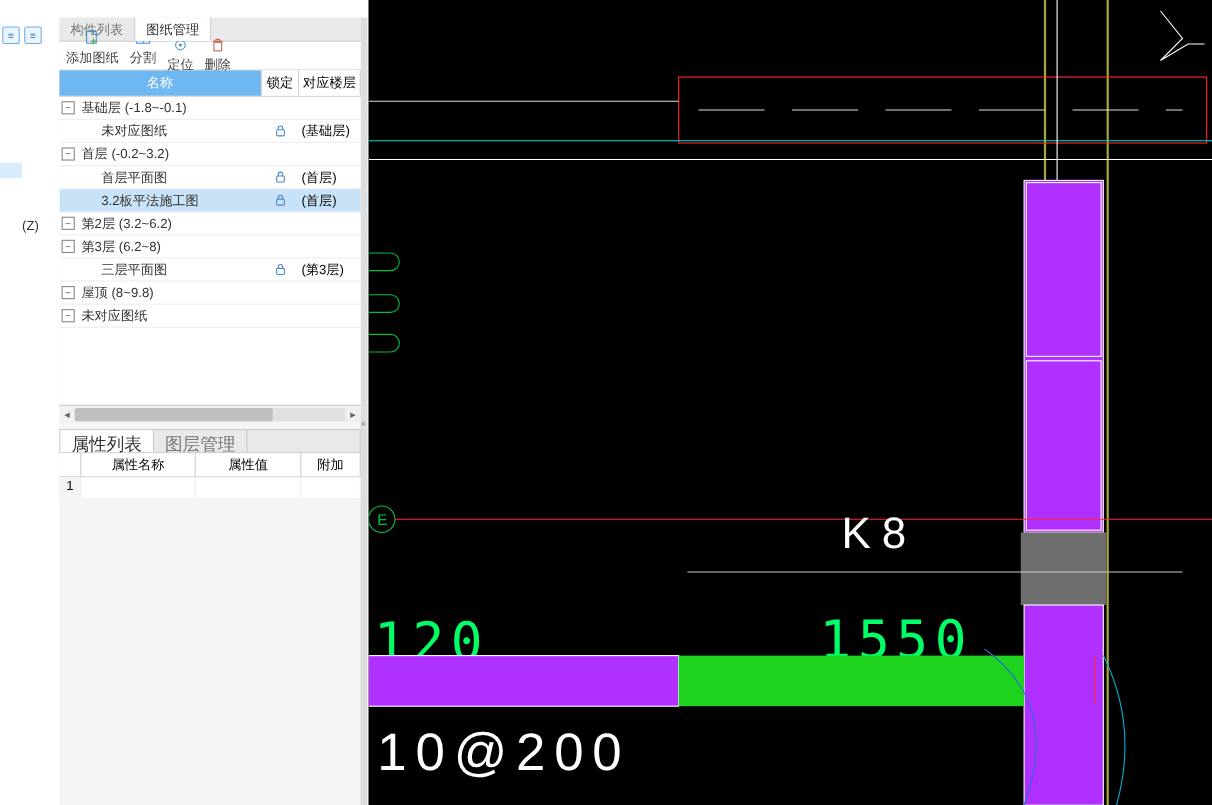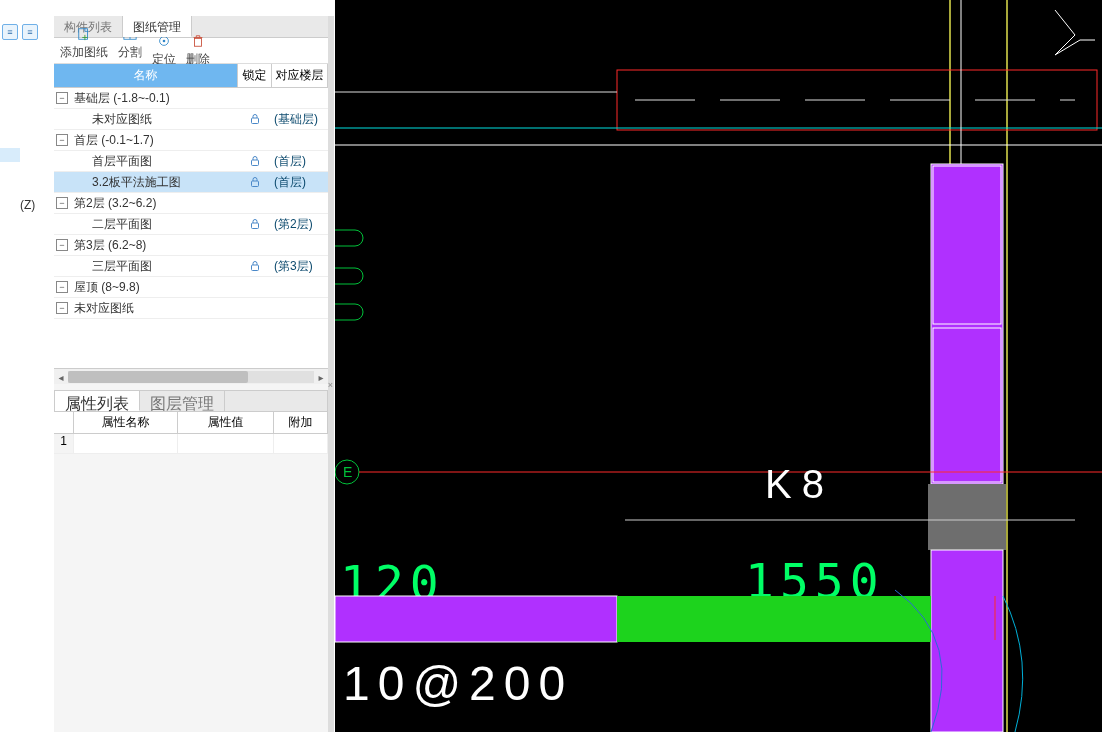--- a/index.html
+++ b/index.html
@@ -28,21 +28,21 @@
 .tree-header .col.name { flex: 1; background: #6fb7f0; color: #fff; }
 .tree-header .col.lock { width: 34px; background: #fff; }
 .tree-header .col.floor { width: 56px; background: #fff; }
 
 .tree { background: #fff; font-size: 12px; height: 280px; overflow: hidden; }
 .row { display: flex; align-items: center; height: 21px; border-bottom: 1px solid #eee; }
 .row .exp { width: 12px; height: 12px; border: 1px solid #888; display: flex; align-items: center; justify-content: center; font-size: 9px; margin: 0 4px 0 2px; color: #555; }
 .row .indent { width: 18px; }
 .row .name { flex: 1; padding-left: 2px; color: #333; }
 .row .lock { width: 34px; display: flex; align-items: center; justify-content: center; }
-.row .floor { width: 56px; color: #0c4a6e; text-align: left; padding-left: 2px; }
+.row .floor { width: 56px; color: #000000; text-align: left; padding-left: 2px; }
 .row.sel { background: #c8e3f8; }
 .lock svg { width: 12px; height: 12px; }
 
 .hscroll { height: 16px; background: #f0f0f0; border-top: 1px solid #ccc; position: relative; }
 .hscroll .track { position: absolute; left: 14px; right: 14px; top: 2px; height: 12px; background: #e0e0e0; }
 .hscroll .thumb { position: absolute; left: 14px; top: 2px; height: 12px; width: 180px; background: #bfbfbf; border-radius: 2px; }
 .hscroll .arr { position: absolute; top: 2px; width: 12px; height: 12px; color: #666; font-size: 10px; display: flex; align-items: center; justify-content: center; }
 .hscroll .arr.l { left: 1px; } .hscroll .arr.r { right: 1px; }
 
 .tabs2 { display: flex; height: 22px; background: #e9e9e9; border: 1px solid #ccc; font-size: 16px; margin-top: 6px; }
@@ -140,21 +140,21 @@
         <span class="lock">
           <svg viewBox="0 0 12 12">
             <rect x="2.5" y="5" width="7" height="5.5" rx="1" fill="none" stroke="#4a88c8"></rect>
             <path d="M4 5V3.5a2 2 0 0 1 4 0V5" fill="none" stroke="#4a88c8"></path>
           </svg>
         </span>
         <span class="floor">(基础层)</span>
       </div>
       <div class="row">
         <span class="exp">−</span>
-        <span class="name">首层 (-0.1~1.7)</span>
+        <span class="name">首层 (-0.2~3.2)</span>
         <span class="lock"></span>
         <span class="floor"></span>
       </div>
       <div class="row">
         <span class="indent"></span>
         <span class="indent"></span>
         <span class="name">首层平面图</span>
         <span class="lock">
           <svg viewBox="0 0 12 12">
             <rect x="2.5" y="5" width="7" height="5.5" rx="1" fill="none" stroke="#4a88c8"></rect>
@@ -173,32 +173,20 @@
             <path d="M4 5V3.5a2 2 0 0 1 4 0V5" fill="none" stroke="#4a88c8"></path>
           </svg>
         </span>
         <span class="floor">(首层)</span>
       </div>
       <div class="row">
         <span class="exp">−</span>
         <span class="name">第2层 (3.2~6.2)</span>
         <span class="lock"></span>
         <span class="floor"></span>
-      </div>
-      <div class="row">
-        <span class="indent"></span>
-        <span class="indent"></span>
-        <span class="name">二层平面图</span>
-        <span class="lock">
-          <svg viewBox="0 0 12 12">
-            <rect x="2.5" y="5" width="7" height="5.5" rx="1" fill="none" stroke="#4a88c8"></rect>
-            <path d="M4 5V3.5a2 2 0 0 1 4 0V5" fill="none" stroke="#4a88c8"></path>
-          </svg>
-        </span>
-        <span class="floor">(第2层)</span>
       </div>
       <div class="row">
         <span class="exp">−</span>
         <span class="name">第3层 (6.2~8)</span>
         <span class="lock"></span>
         <span class="floor"></span>
       </div>
       <div class="row">
         <span class="indent"></span>
         <span class="indent"></span>

